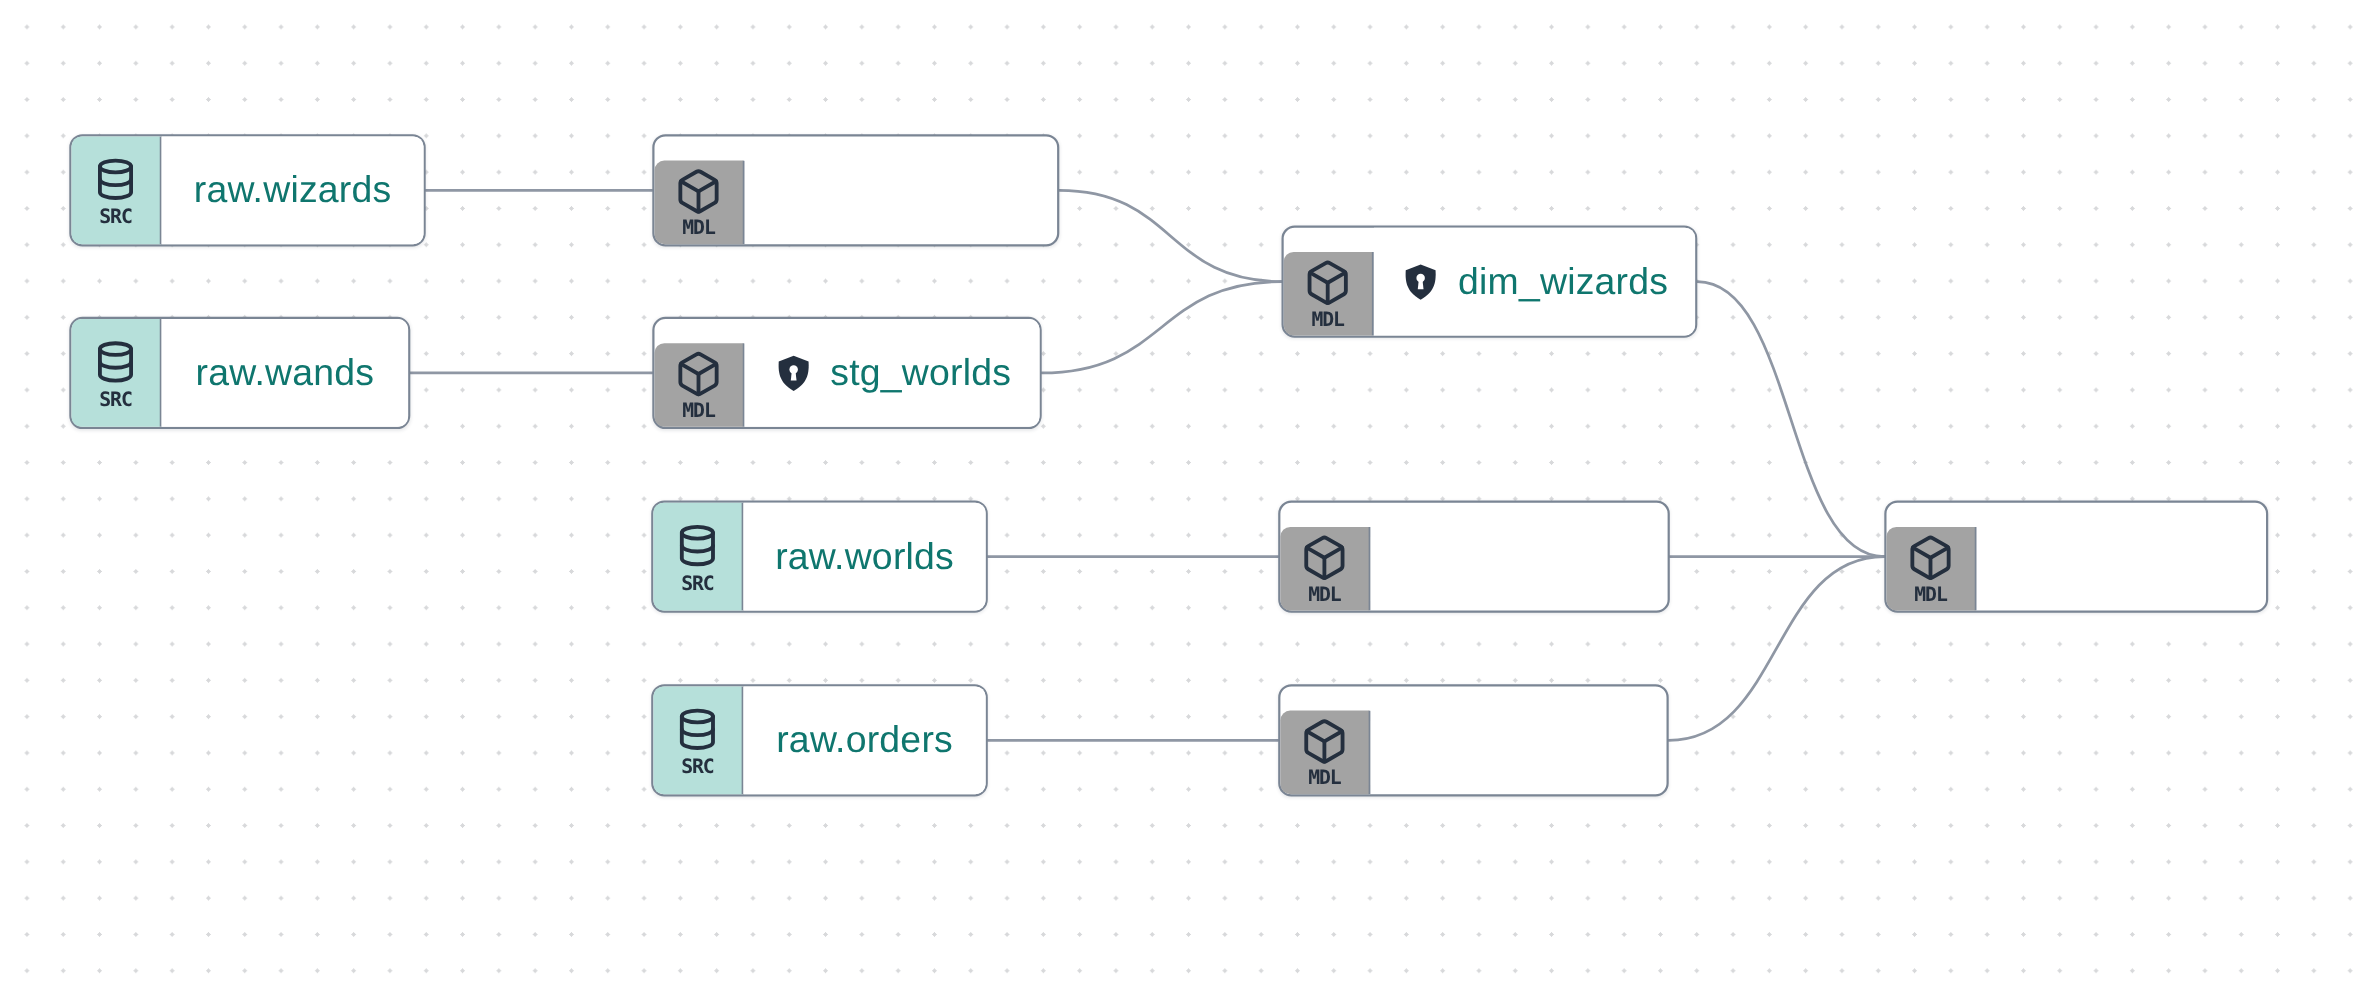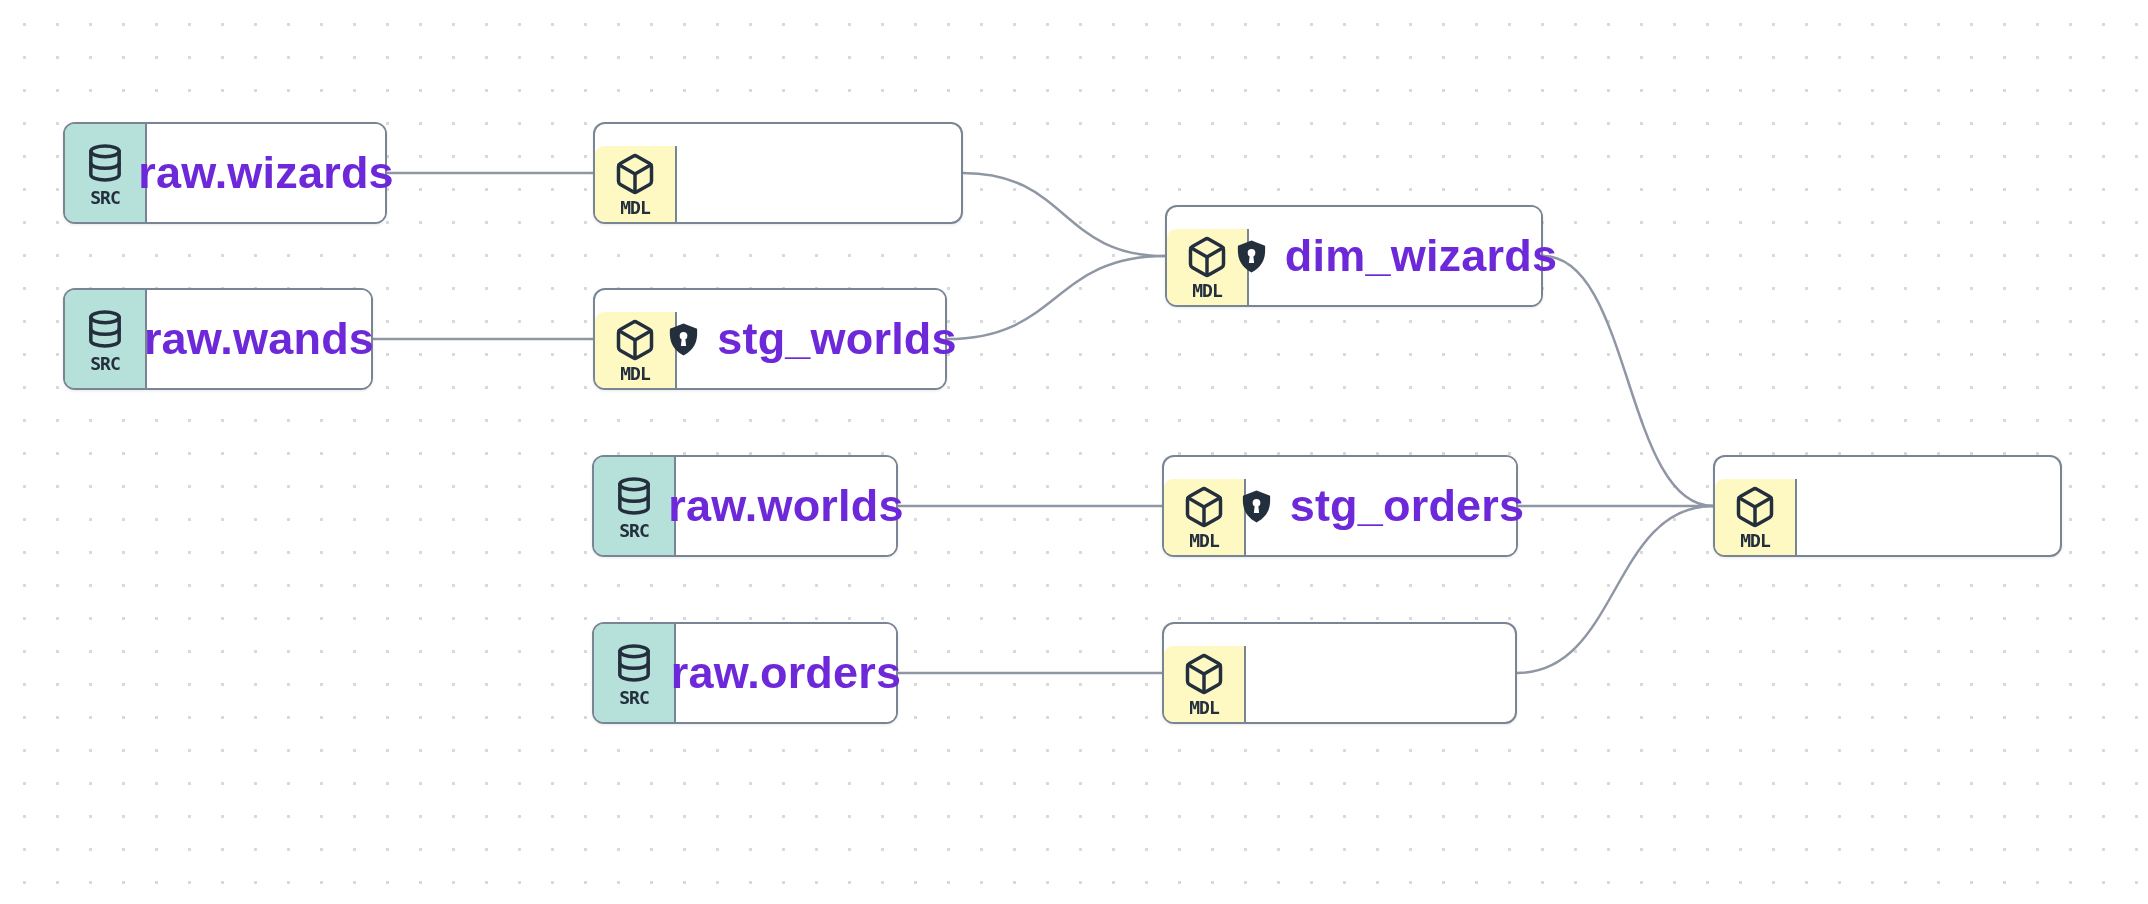--- a/index.html
+++ b/index.html
@@ -21,32 +21,32 @@
     box-shadow:0 1px 3px rgba(25,35,55,.10);
     cursor:pointer;
   }
   .badge{
     flex:0 0 80px;width:80px;
     display:flex;flex-direction:column;align-items:center;justify-content:center;
     gap:3px;border-right:2px solid #7a8594;
     border-radius:9px 0 0 9px;
   }
   .badge.src{background:#b6e0da;}
-  .badge.mdl{background:#fef9c3;margin-top:22px;}
+  .badge.mdl{background:#a3a3a3;margin-top:22px;}
   .badge svg{display:block;}
   .badge-label{
     font-family:"DejaVu Sans Mono","Liberation Mono",monospace;
     font-size:18px;font-weight:600;color:#242f3e;line-height:1;letter-spacing:-1px;
   }
   .node-body{
     flex:1;display:flex;align-items:center;justify-content:center;
     gap:15px;padding:0 16px;min-width:0;border-radius:0 9px 9px 0;background:#ffffff;
   }
   .node-name{
-    font-size:45px;font-weight:700;color:#6d28d9;white-space:nowrap;
+    font-size:34px;font-weight:400;color:#0f766e;white-space:nowrap;
     letter-spacing:.2px;
   }
   .shield{display:flex;align-items:center;}
 </style>
 </head>
 <body>
 
 <div class="canvas">
   <svg class="edge-layer" id="edge-layer" viewBox="0 0 2148 904">
       <path d="M 387 173 L 593 173"></path>
@@ -165,30 +165,20 @@
         <div class="badge mdl">
           <span>
             <svg width="44" height="44" viewBox="0 0 24 24" fill="none" stroke="#242f3e" stroke-width="1.9" stroke-linecap="round" stroke-linejoin="round">
               <path d="M21 16V8a2 2 0 0 0-1-1.73l-7-4a2 2 0 0 0-2 0l-7 4A2 2 0 0 0 3 8v8a2 2 0 0 0 1 1.73l7 4a2 2 0 0 0 2 0l7-4A2 2 0 0 0 21 16z"></path>
               <polyline points="3.27 6.96 12 12.01 20.73 6.96"></polyline>
               <line x1="12" y1="22.08" x2="12" y2="12"></line>
             </svg>
           </span>
           <span class="badge-label">MDL</span>
         </div>
-        <div class="node-body">
-          <span class="shield">
-            <svg width="37" height="41" viewBox="0 0 24 24">
-              <path fill="#242f3e" d="M12 1.6 L20.8 5 C21 10.5 21.2 17.2 12 22.4 C2.8 17.2 3 10.5 3.2 5 Z"></path>
-              <circle cx="12" cy="9.6" r="2.5" fill="#ffffff"></circle>
-              <path fill="#ffffff" d="M10.9 10.8 h2.2 l0.6 5.4 h-3.4 z"></path>
-            </svg>
-          </span>
-          <span class="node-name">stg_orders</span>
-        </div>
       </div>
       <div class="node" style="left: 592px; top: 622px; width: 306px; height: 102px;">
         <div class="badge src">
           <span>
             <svg width="40" height="46" viewBox="0 0 24 24" fill="none" stroke="#242f3e" stroke-width="2.1" stroke-linecap="round" stroke-linejoin="round">
               <ellipse cx="12" cy="5" rx="8.5" ry="3.2"></ellipse>
               <path d="M20.5 12c0 1.77-3.8 3.2-8.5 3.2S3.5 13.77 3.5 12"></path>
               <path d="M3.5 5v14c0 1.77 3.8 3.2 8.5 3.2s8.5-1.43 8.5-3.2V5"></path>
             </svg>
           </span>

